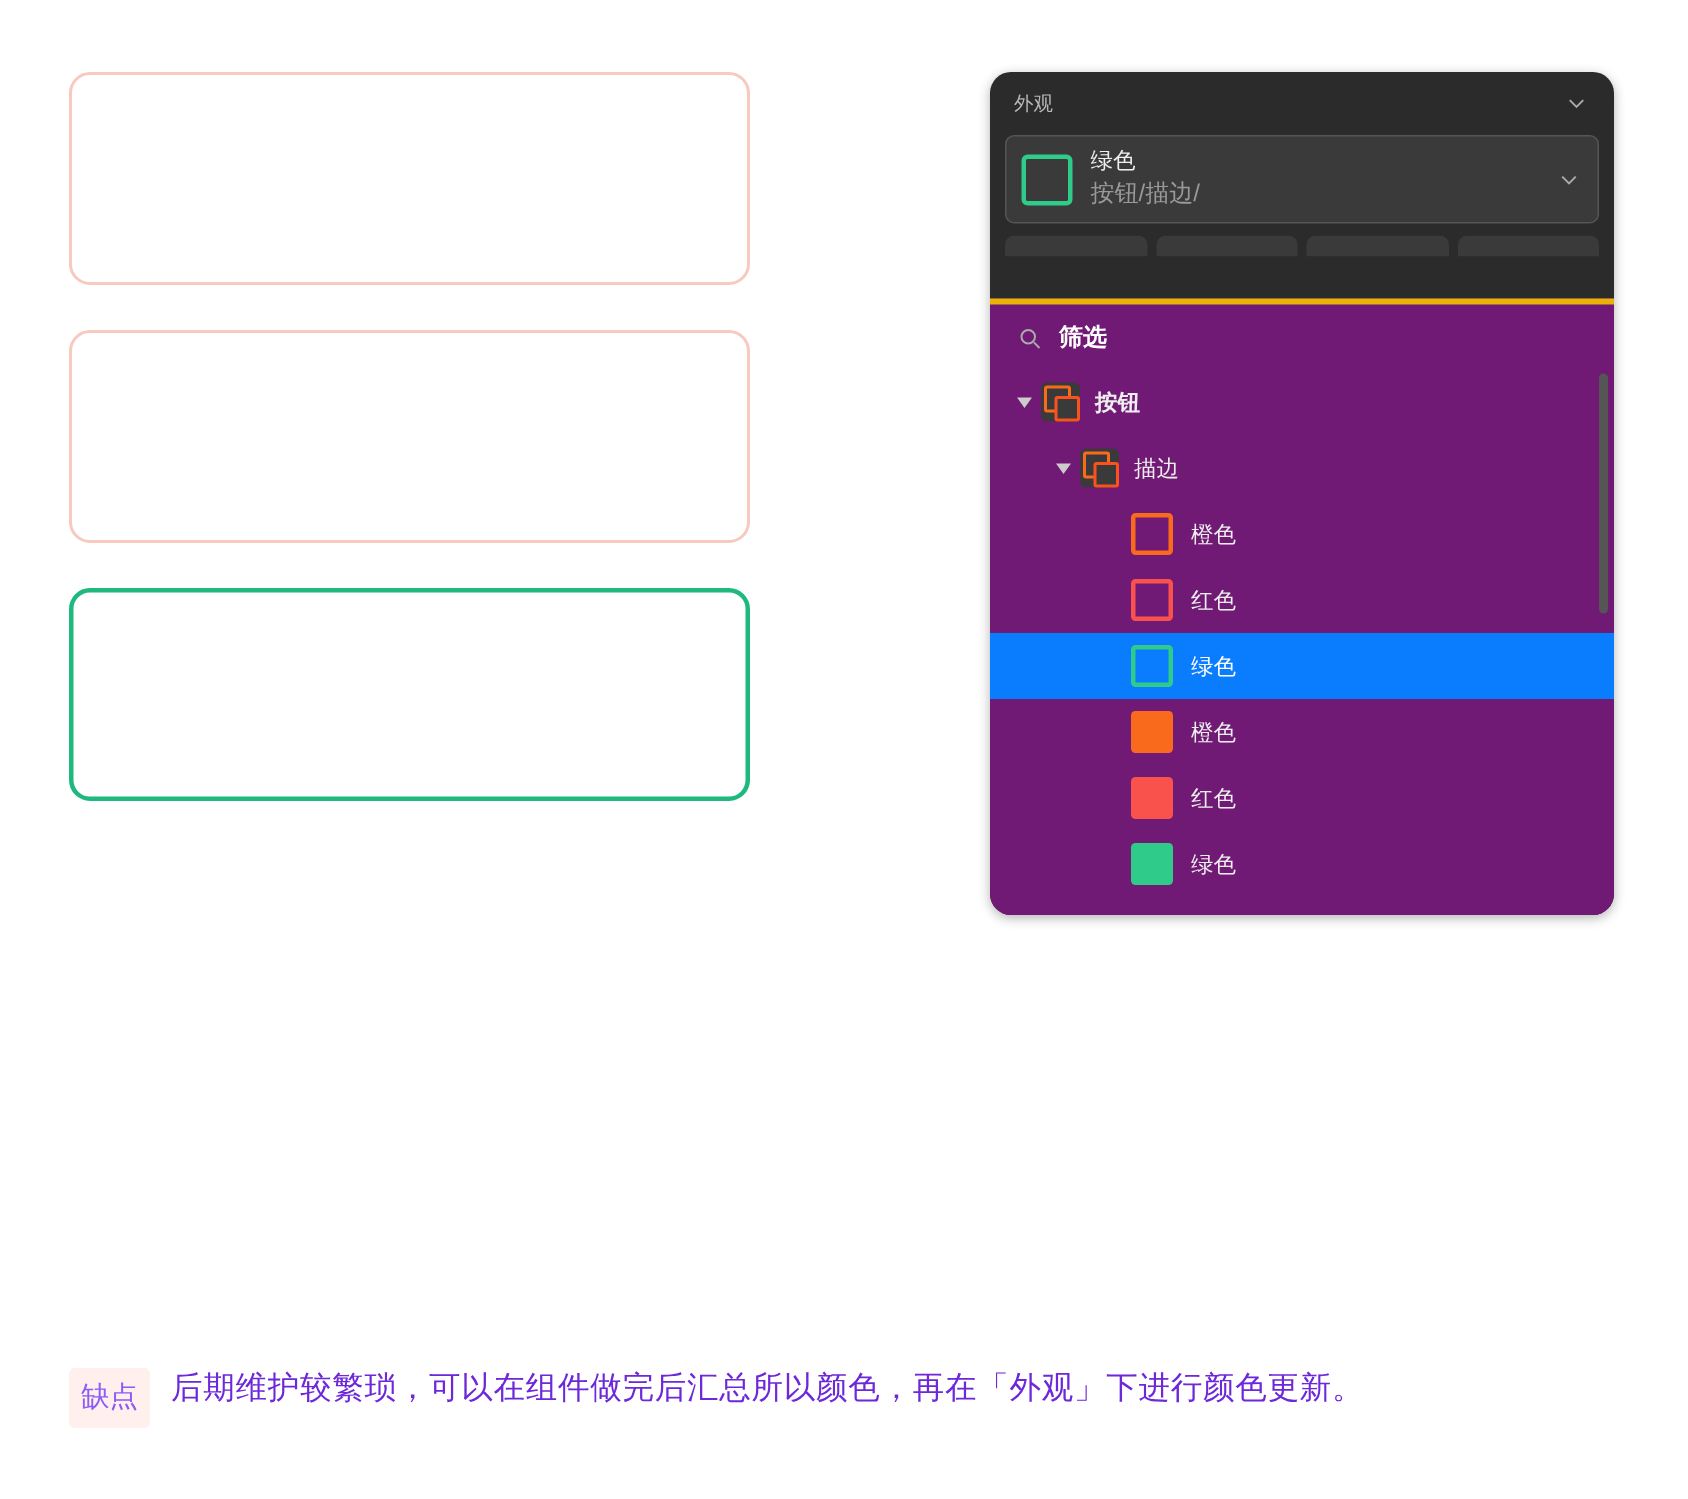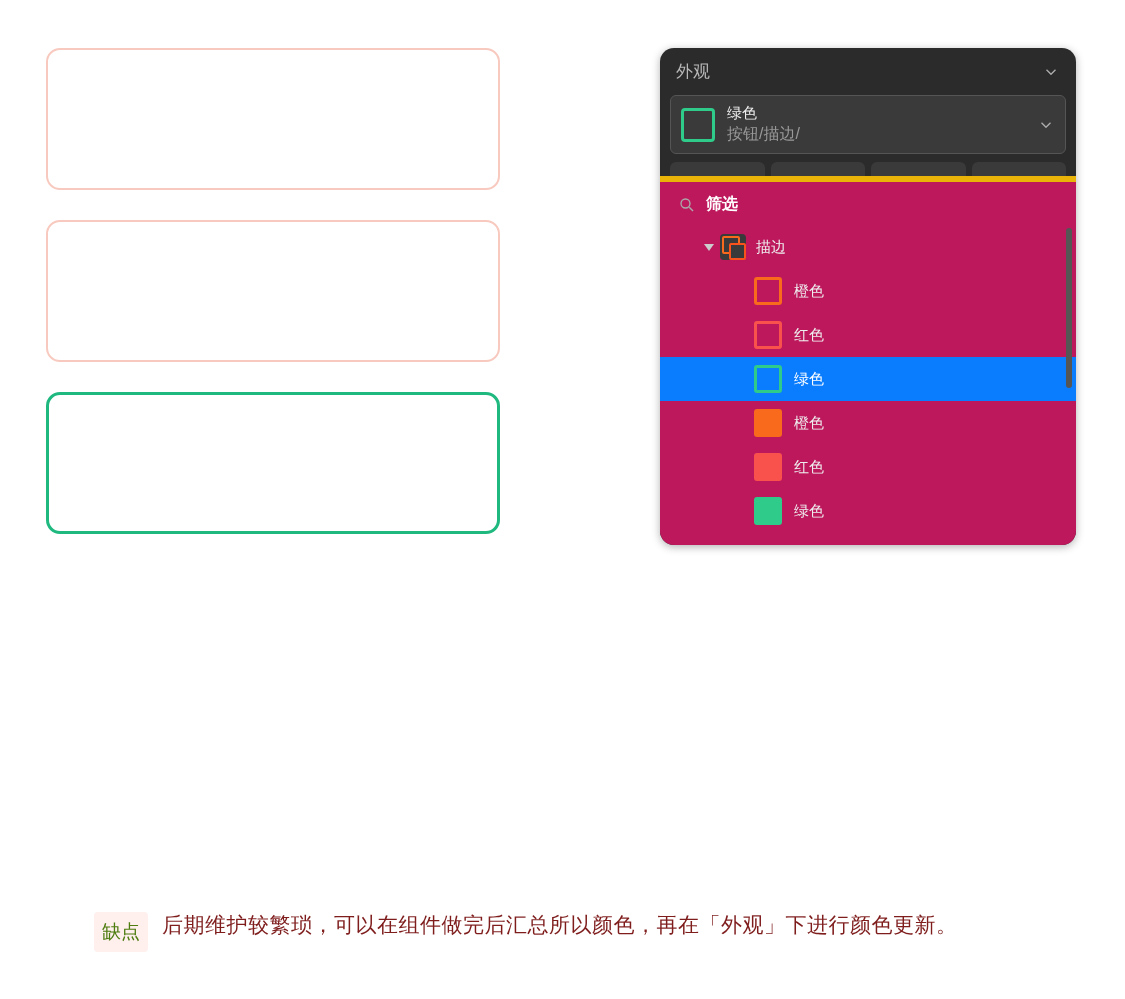--- a/index.html
+++ b/index.html
@@ -35,21 +35,21 @@
     color: #e8e8e8;
     font-size: 15px;
     box-shadow: 0 2px 8px rgba(0,0,0,0.3);
   }
   .panel-header {
     display: flex;
     align-items: center;
     justify-content: space-between;
     padding: 12px 16px 8px 16px;
     color: #b8b8b8;
-    font-size: 17px;
+    font-size: 13px;
   }
   .chev { width: 18px; height: 18px; fill: none; stroke: #aaa; stroke-width: 1.8; }
   .color-select {
     margin: 4px 10px 8px 10px;
     background: #3a3a3a;
     border: 1px solid #555;
     border-radius: 6px;
     display: flex;
     align-items: center;
     padding: 8px 10px;
@@ -74,24 +74,25 @@
     overflow: hidden;
   }
   .tool-btn {
     flex: 1;
     background: #3a3a3a;
     border-radius: 6px 6px 0 0;
     display:flex; align-items:flex-end; justify-content:center;
     color:#999; font-size:12px;
   }
   .dropdown {
-    background: #be185d;
-    border-top: 6px solid #eab308;
+    background: #701a75;
+    border-top: 4px solid #eab308;
     padding-bottom: 8px;
     position: relative;
+    margin-top: 28px;
   }
   .search-row {
     display: flex;
     align-items: center;
     padding: 12px 16px 10px 18px;
     gap: 10px;
   }
   .search-icon {
     width: 18px; height: 18px; stroke: #aaa; fill: none; stroke-width: 1.8;
   }
@@ -169,29 +170,28 @@
     top: 906px;
     width: 1030px;
     display: flex;
     align-items: flex-start;
     gap: 14px;
     font-size: 21px;
     line-height: 1.9;
   }
   .badge {
     background: #ffefed;
-    color: #4d7c0f;
+    color: #8b5cf6;
     border-radius: 4px;
     padding: 2px 8px;
     font-size: 19px;
     flex: 0 0 auto;
     margin-top: 6px;
-    margin-left: 48px;
-  }
-  .caption-text { color: #7f1d1d; letter-spacing: 0.5px; font-family: Liberation Serif, serif; }
+  }
+  .caption-text { color: #6d28d9; letter-spacing: 0.5px; }
 </style>
 </head>
 <body>
 
 <div class="canvas-area">
   <div class="canvas-box box-pink"></div>
   <div class="canvas-box box-pink"></div>
   <div class="canvas-box box-green"></div>
 </div>
 
@@ -226,20 +226,25 @@
       <svg class="search-icon" viewBox="0 0 24 24">
           <circle cx="10" cy="10" r="6"></circle>
           <line x1="20" y1="20" x2="15" y2="15"></line>
         </svg>
       <span class="search-label">筛选</span>
     </div>
 
 
     <div class="tree">
 
+      <div class="tree-row" style="padding-left:18px;">
+        <div class="tri"></div>
+        <div class="folder-sw folder-fill folder-orange-outline"></div>
+        <span class="label" style="font-weight:600;">按钮</span>
+      </div>
 
       <div class="tree-row" style="padding-left:44px;justify-content:space-between;">
         <div class="tri"></div>
         <div class="folder-sw folder-fill folder-orange-outline"></div>
         <span class="label">描边</span>
       </div>
       <div class="tree-row" style="padding-left:94px;">
         <div class="sw sw-orange-o"></div>
         <span class="label">橙色</span>
       </div>

